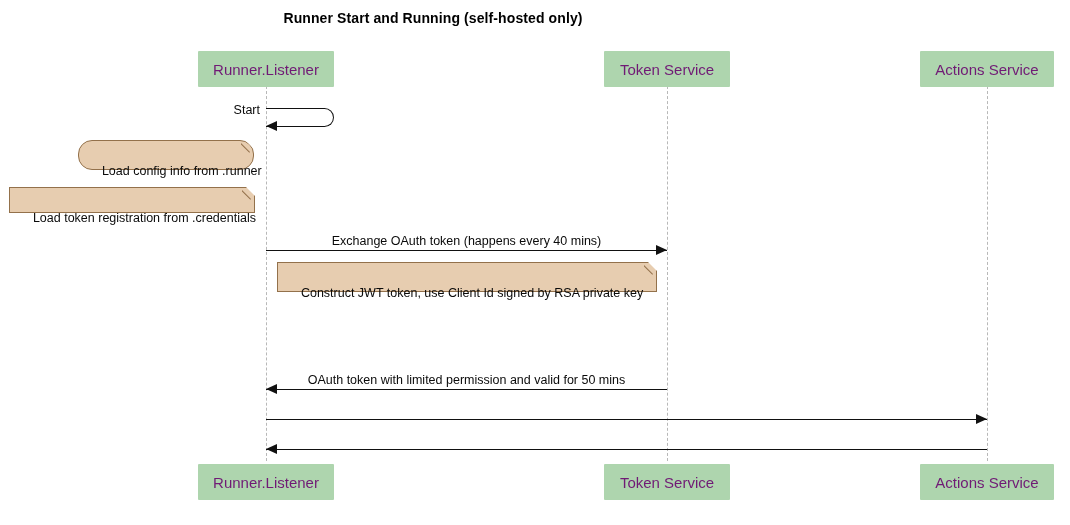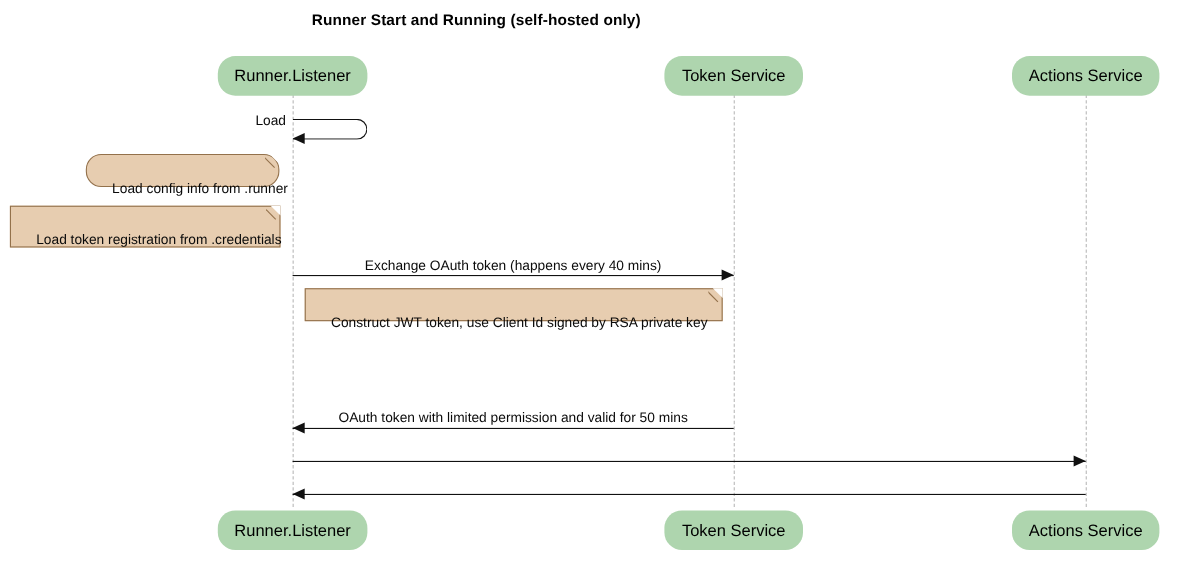--- a/index.html
+++ b/index.html
@@ -36,26 +36,26 @@
   .lifeline {
     position: absolute;
     width: 0;
     border-left: 1px dashed #b8b8b8;
   }
   
   .participant {
     position: absolute;
     height: 36px;
     background: #aed5ae;
-    border-radius: 16px;
+    border-radius: 1px;
     display: flex;
     align-items: center;
     justify-content: center;
     font-size: 15px;
-    color: #000000;
+    color: #701a75;
     box-sizing: border-box;
   }
   
   .msg {
     position: absolute;
     height: 0;
     border-top: 1.4px solid #111;
   }
   .arrowhead {
     position: absolute;
@@ -148,31 +148,31 @@
   <div class="participant" style="left:198px; top:464px; width:136px;">
     <span>Runner.Listener</span>
   </div>
   <div class="participant" style="left:604px; top:464px; width:126px;">
     <span>Token Service</span>
   </div>
   <div class="participant" style="left:920px; top:464px; width:134px;">
     <span>Actions Service</span>
   </div>
 
-  <div class="msg-label" style="left:196px; top:103px; width:64px; text-align:right;">Load</div>
+  <div class="msg-label" style="left:196px; top:103px; width:64px; text-align:right;">Start</div>
   <div class="selfloop" style="left:266px; top:108px; width:68px; height:19px;"></div>
   <div class="arrowhead left" style="left:266px; top:121px;"></div>
 
   <div class="note" style="left:78px; top:140px; width:176px; height:30px;border-radius:14px;">
     <span>Load config info from .runner</span>
     <span class="note-fold"></span>
     <span class="note-fold-edge"></span>
   </div>
 
-  <div class="note" style="left:9px; top:187px; width:246px; height:38px;">
+  <div class="note" style="left:9px; top:187px; width:246px; height:26px;">
     <span>Load token registration from .credentials</span>
     <span class="note-fold"></span>
     <span class="note-fold-edge"></span>
   </div>
 
   <div class="msg-label" style="left:266px; top:234px; width:401px;">Exchange OAuth token (happens every 40 mins)</div>
   <div class="msg" style="left:266px; top:250px; width:401px;"></div>
   <div class="arrowhead right" style="left:656px; top:244.5px;"></div>
 
   <div class="note" style="left:277px; top:262px; width:380px; height:30px;">

